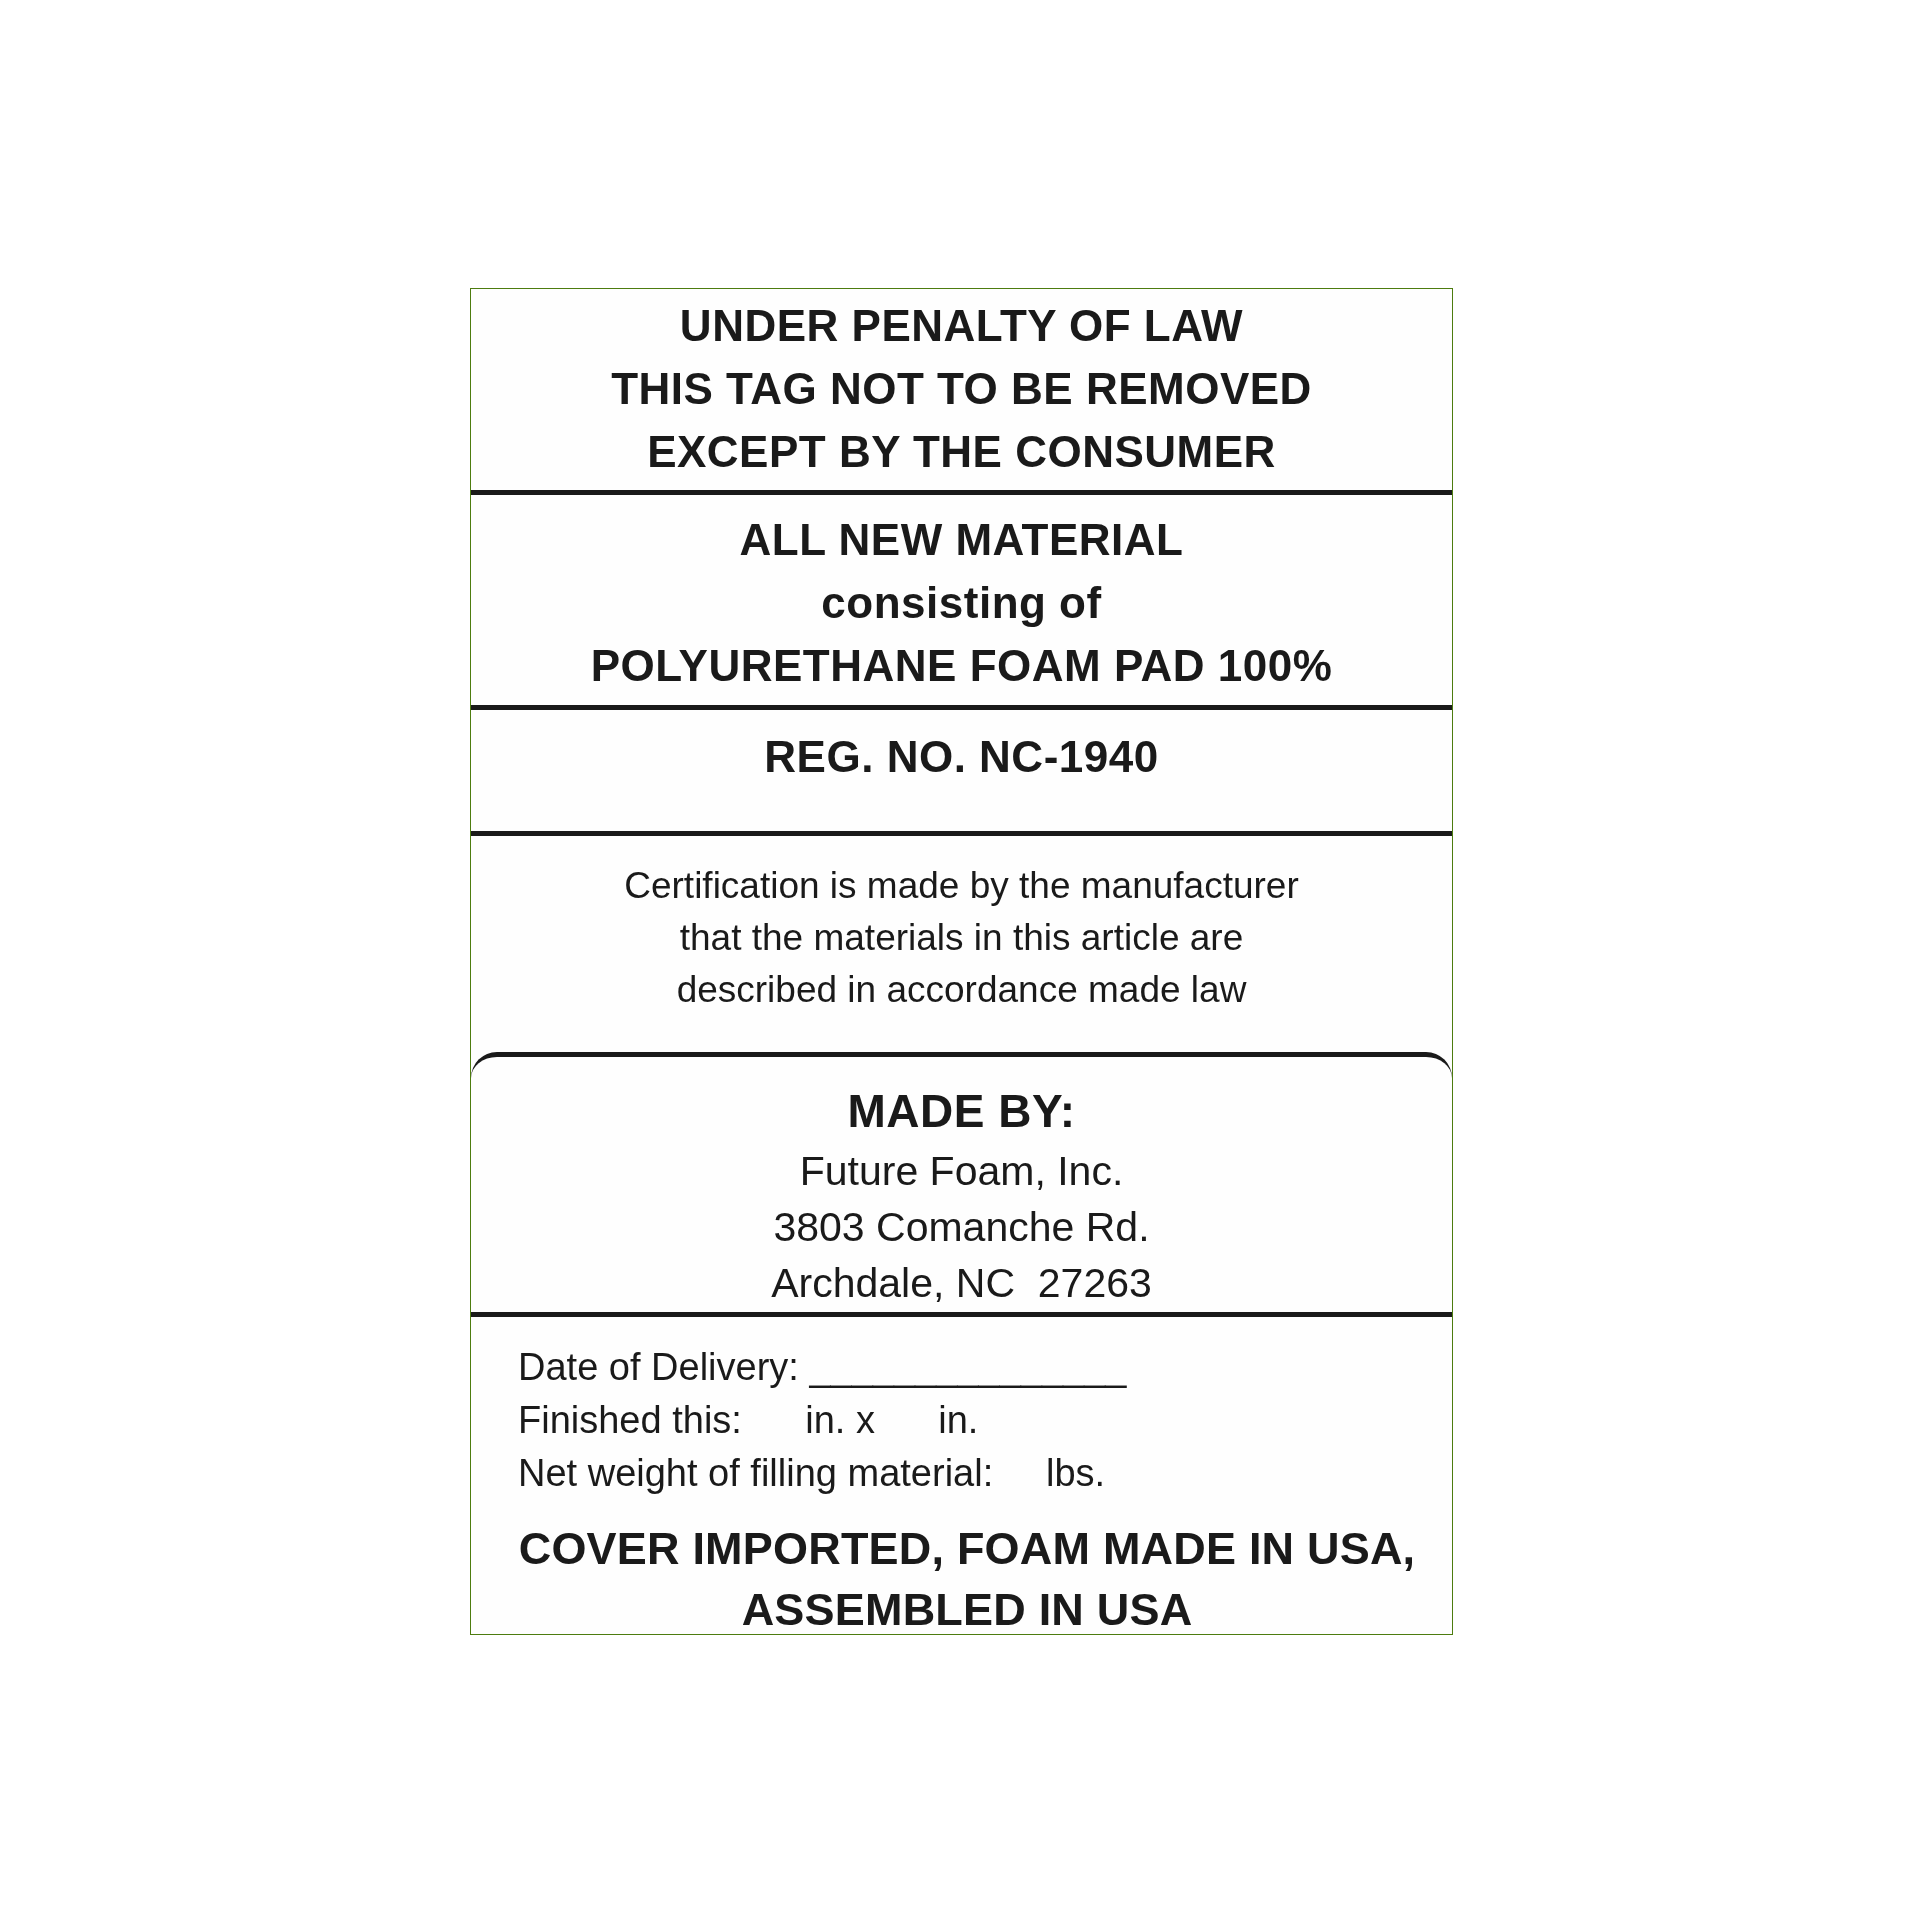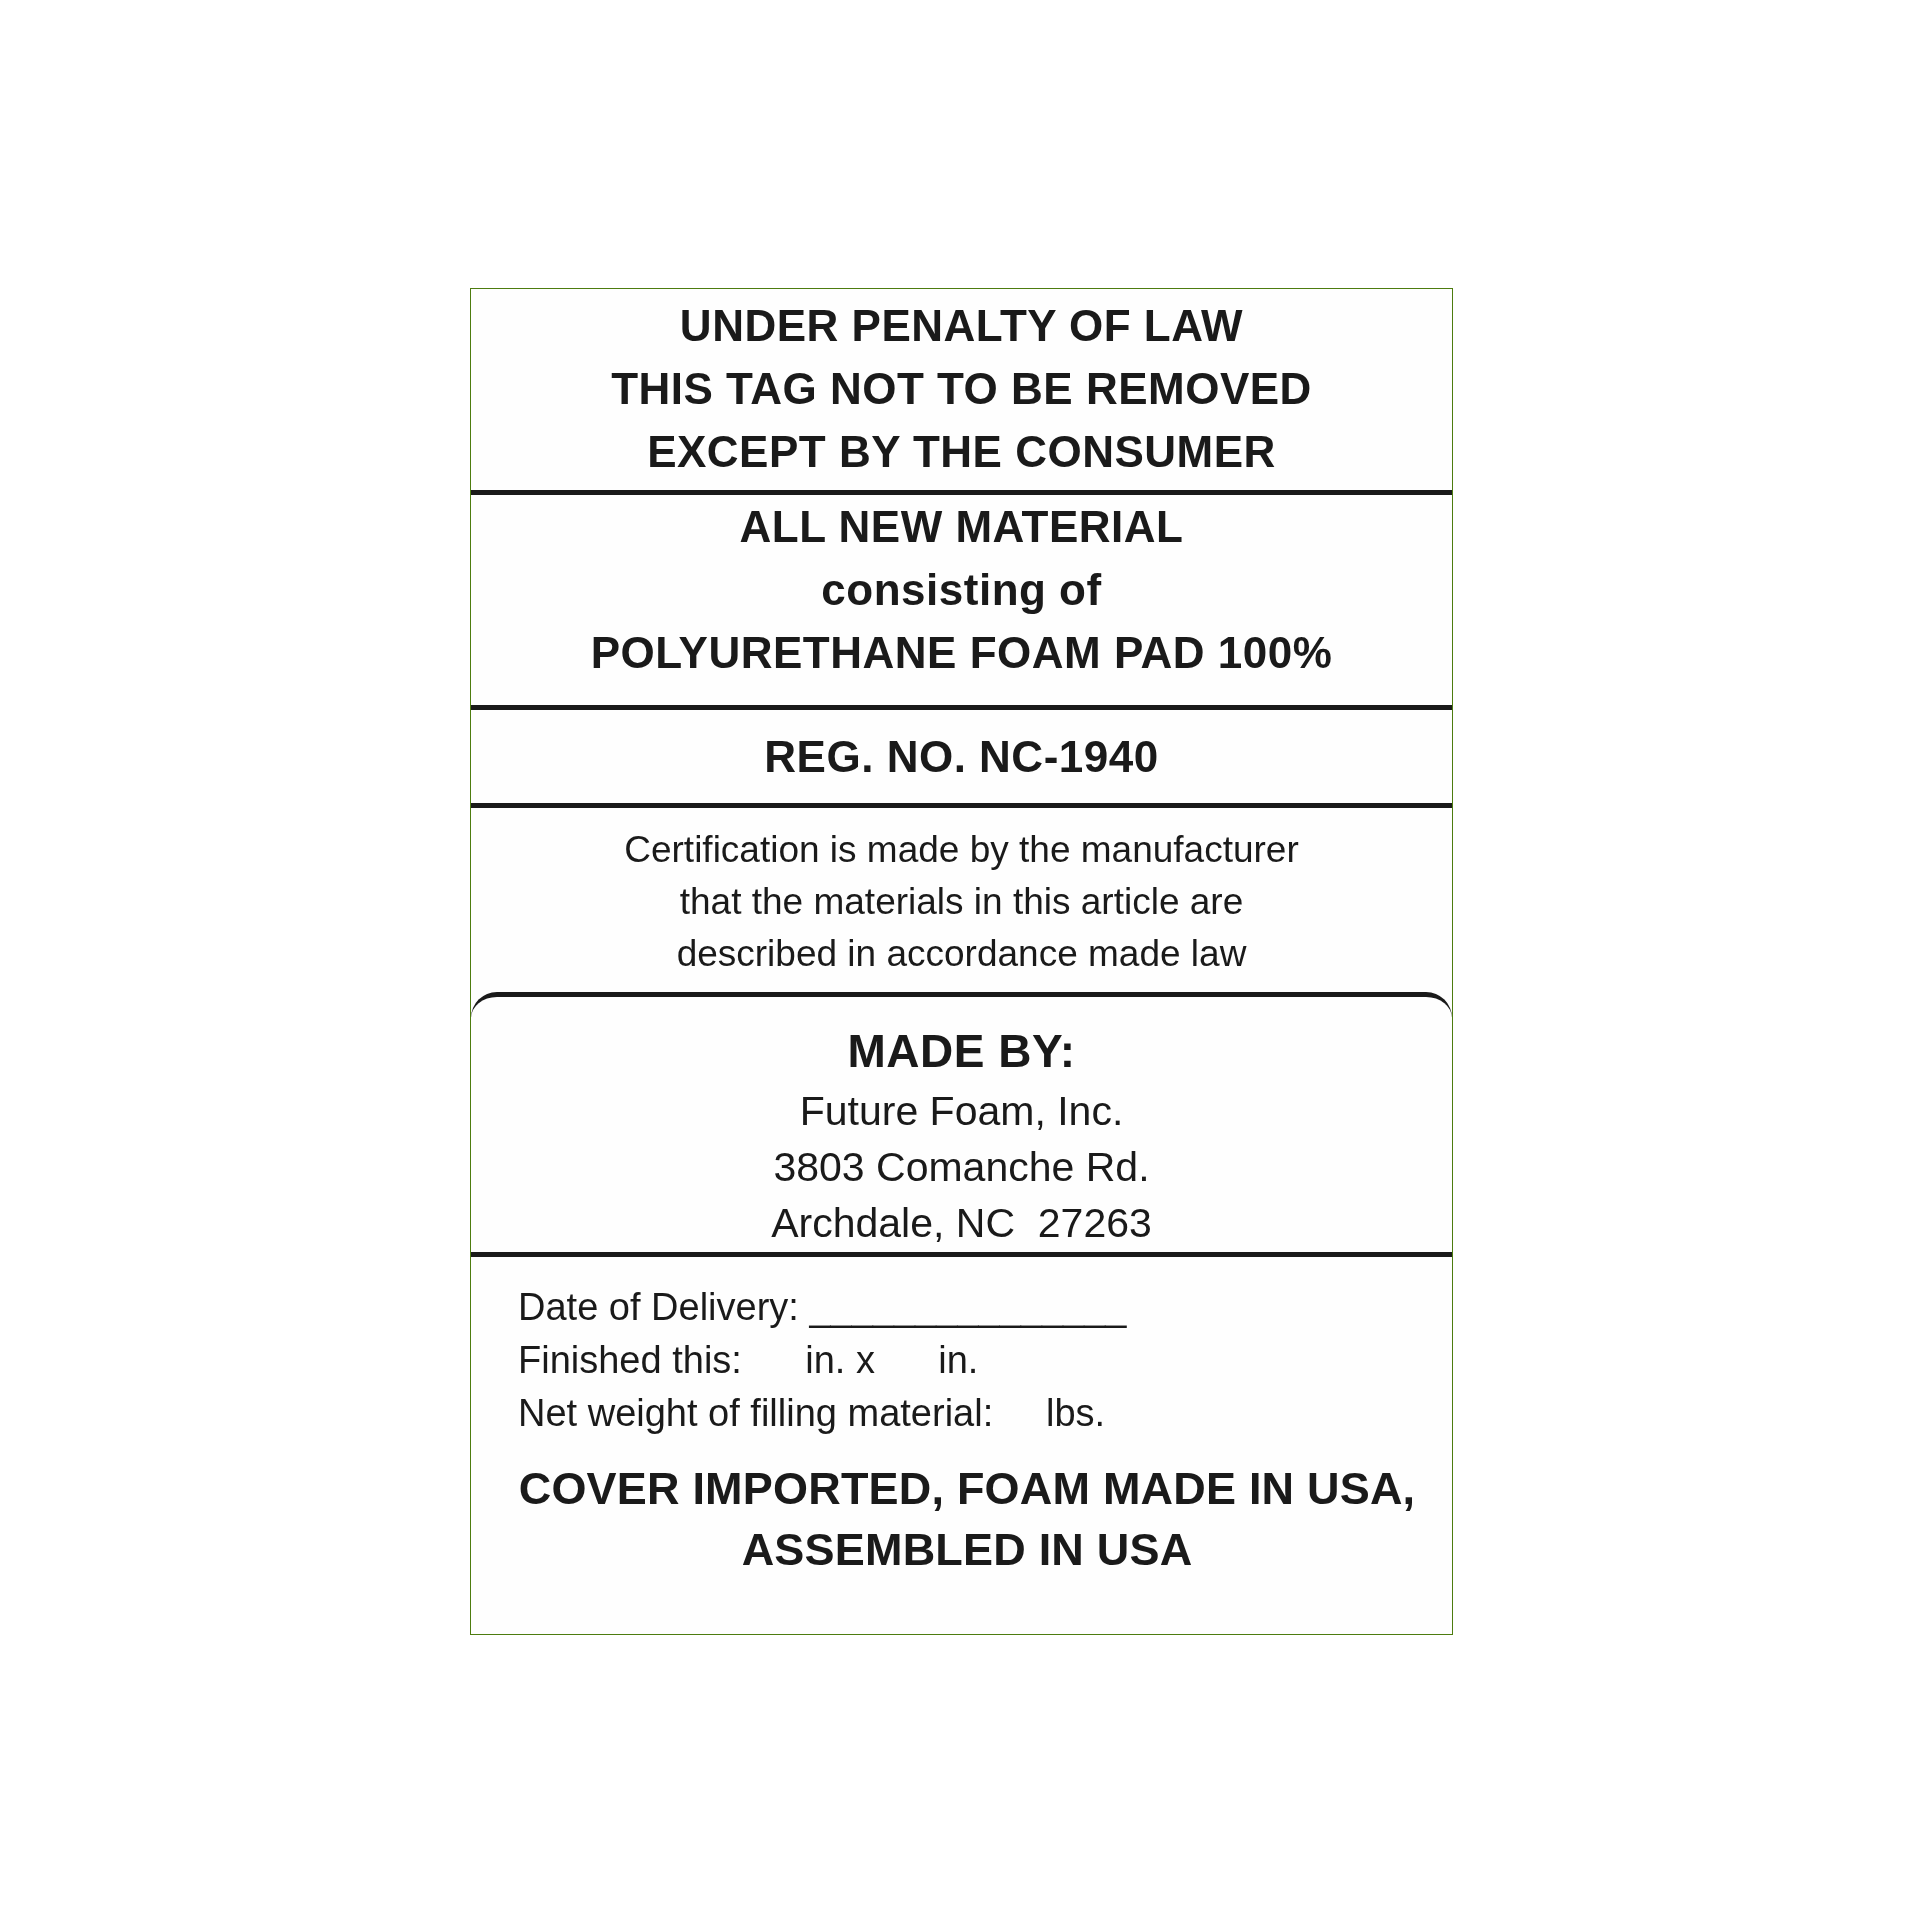--- a/index.html
+++ b/index.html
@@ -48,20 +48,21 @@
   .sec-penalty .line {
     font-size: 44px;
     font-weight: bold;
     line-height: 63px;
     letter-spacing: 0.5px;
   }
 
   
   .sec-material {
     height: 215px;
+    padding-top: 13px;
   }
   .sec-material .line {
     font-size: 44px;
     font-weight: bold;
     line-height: 63px;
     letter-spacing: 0.5px;
   }
 
   
   .sec-reg {
@@ -71,22 +72,23 @@
     justify-content: center;
   }
   .sec-reg .line {
     font-size: 44px;
     font-weight: bold;
     letter-spacing: 0.5px;
   }
 
   
   .sec-cert {
-    height: 189px;
-    padding-top: 16px;
+    height: 221px;
+    padding-top: 24px;
+    margin-top: 28px;
   }
   .sec-cert .line {
     font-size: 37px;
     font-weight: normal;
     line-height: 52px;
   }
 
   
   .sec-madeby {
     height: 260px;

